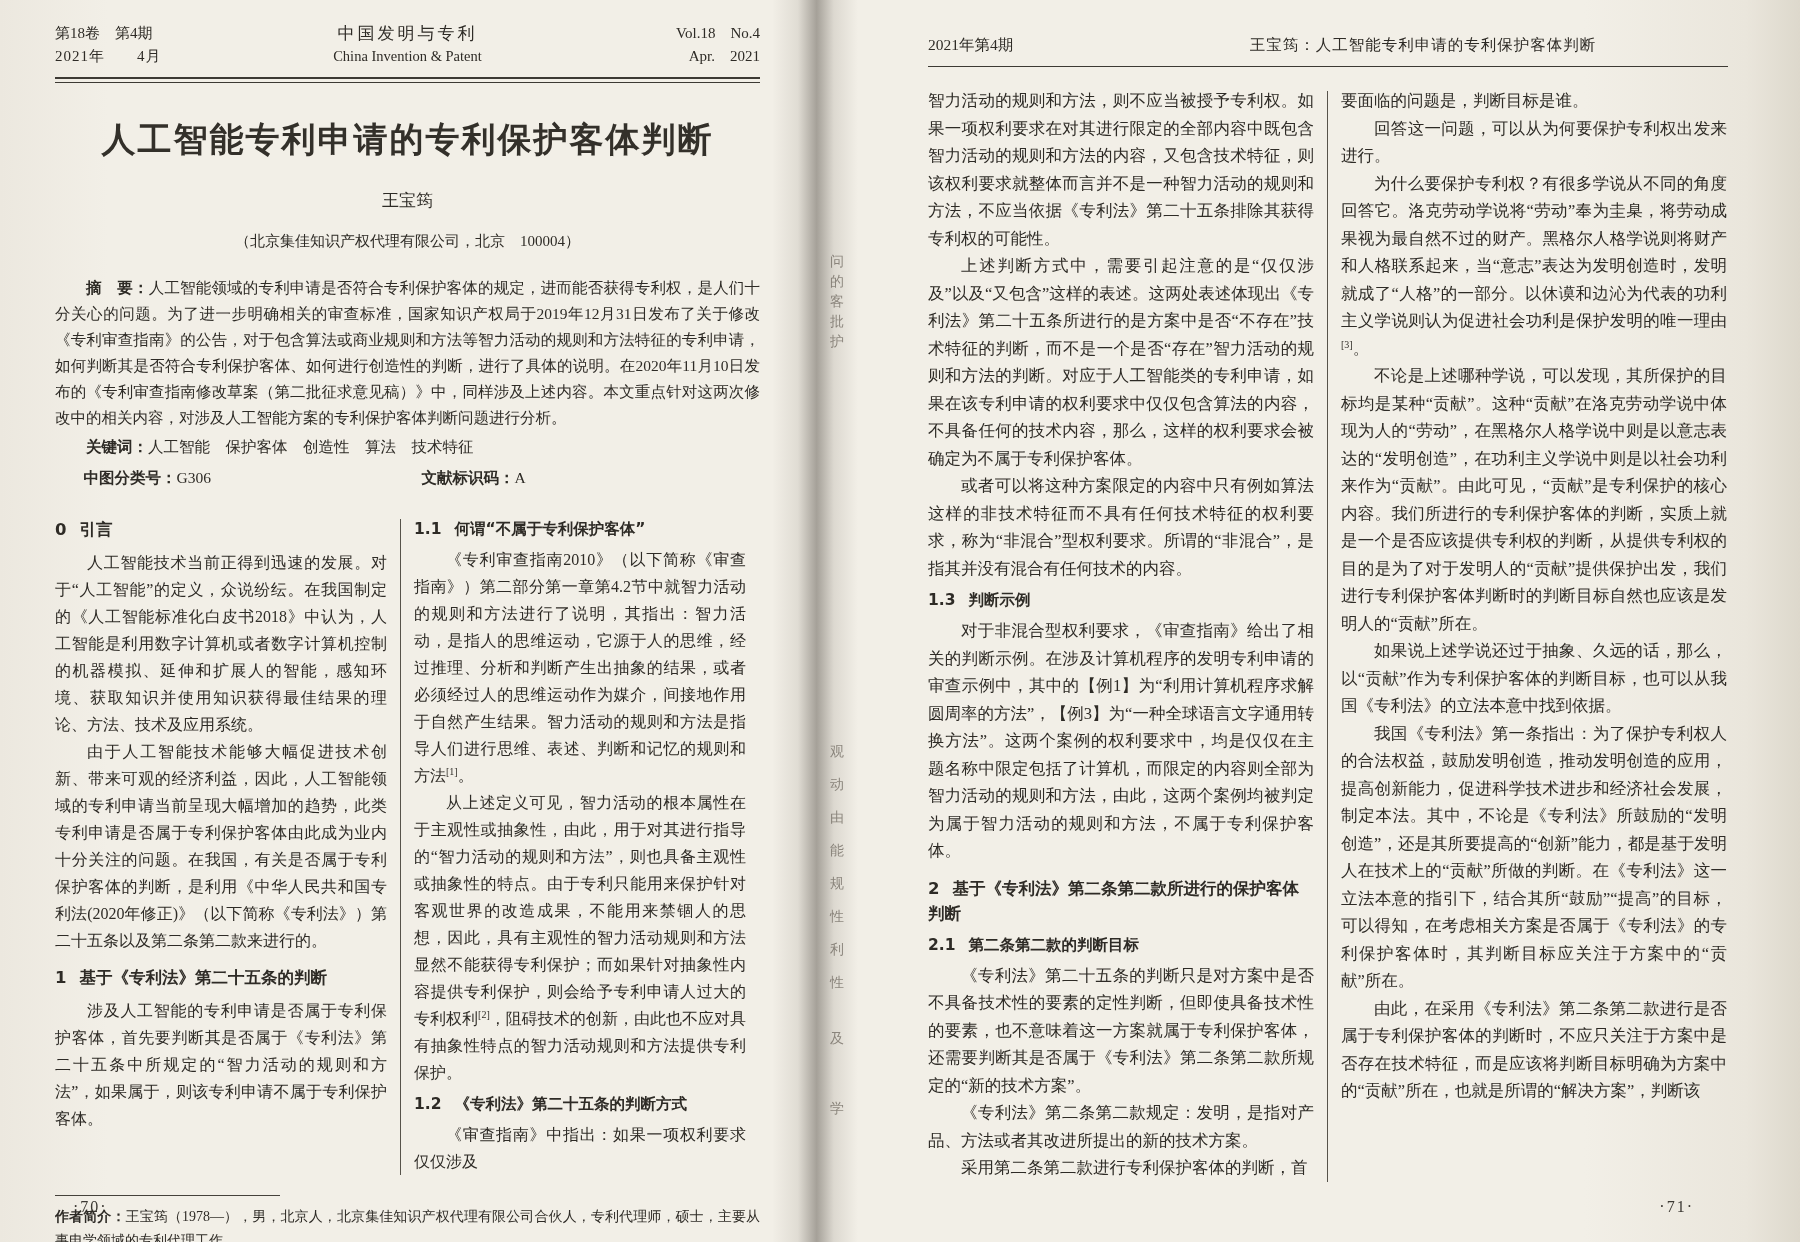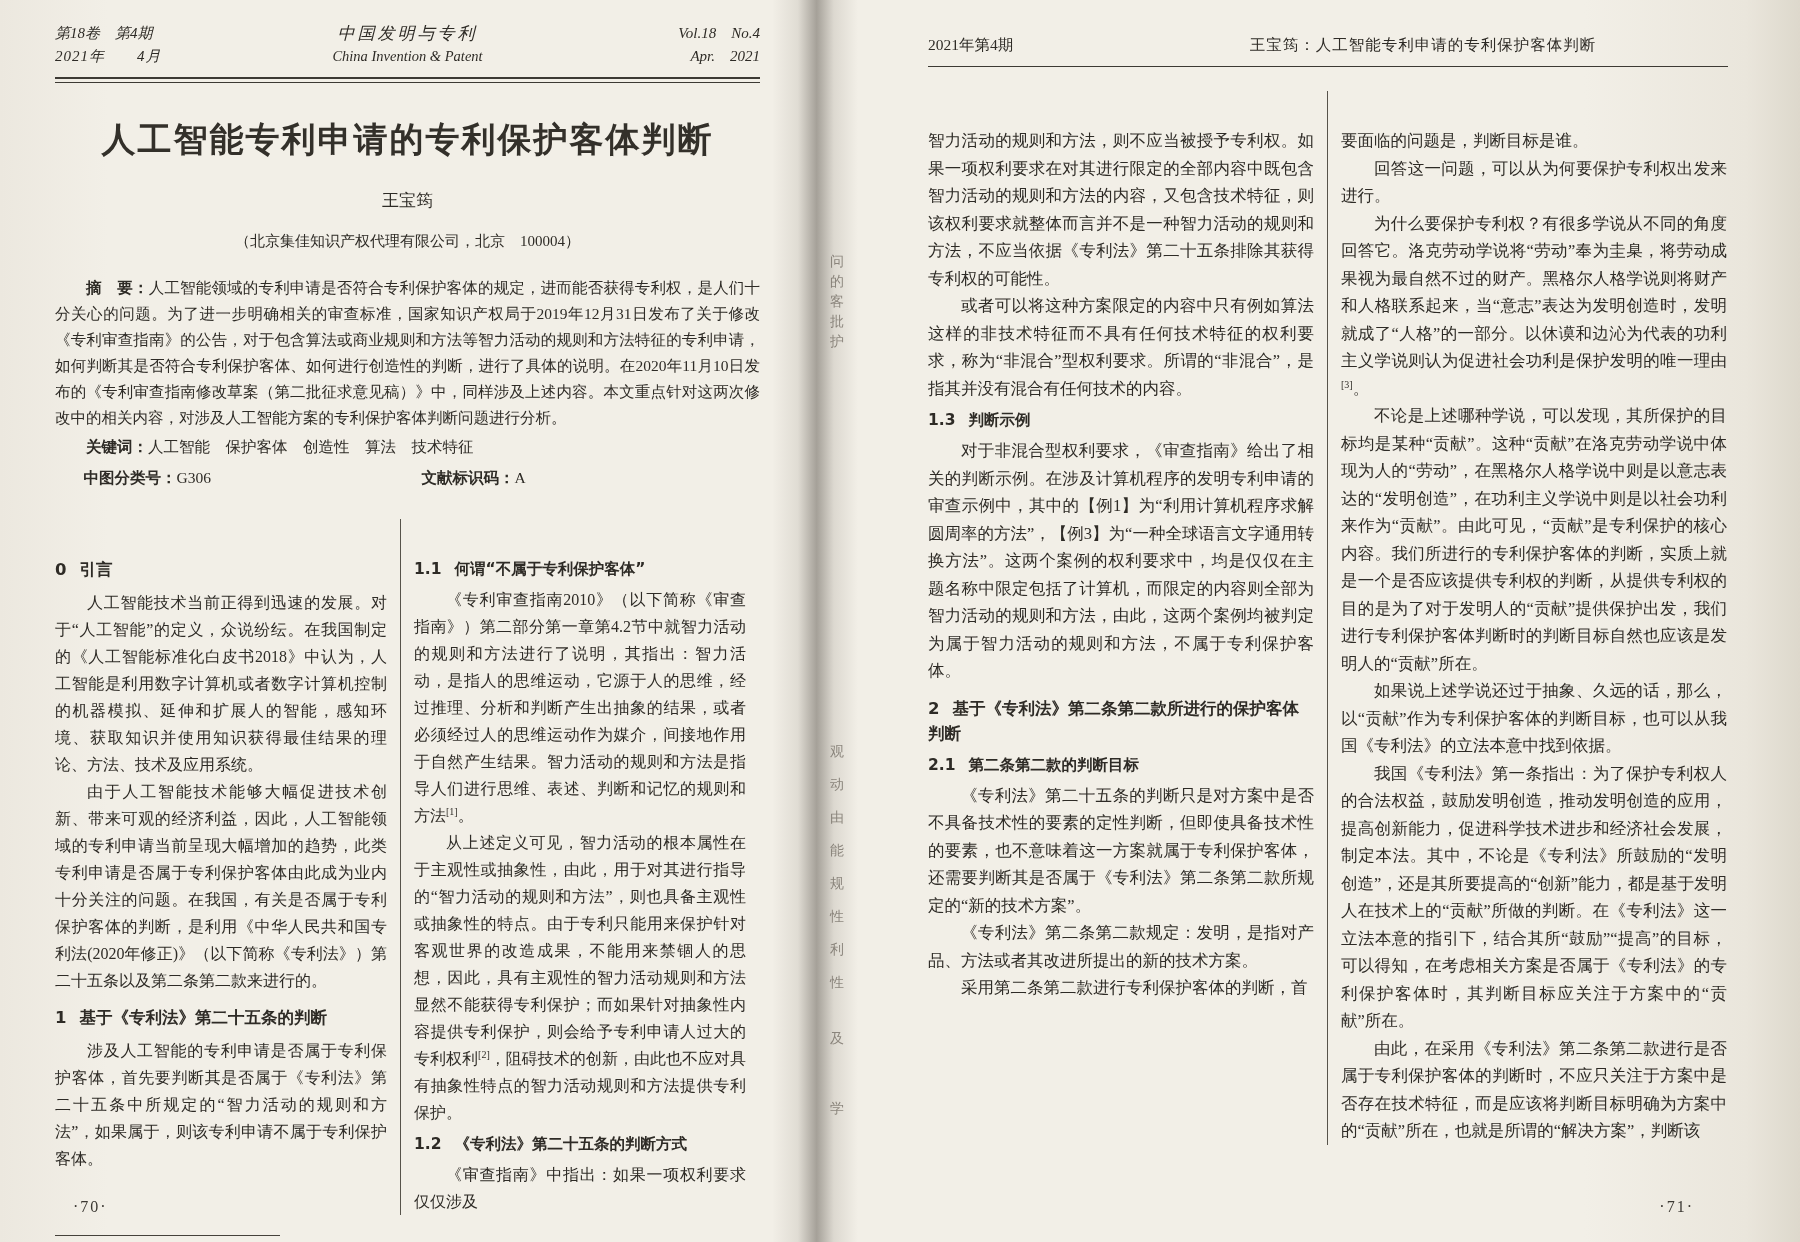--- a/index.html
+++ b/index.html
@@ -18,42 +18,42 @@
     background:linear-gradient(90deg,rgba(64,54,42,0) 0%,rgba(64,54,42,0.10) 30%,rgba(40,33,25,0.38) 52%,rgba(64,54,42,0.12) 72%,rgba(64,54,42,0) 100%);
   }
   .ghost-col { position:absolute; left:830px; top:0; width:20px; height:100%; z-index:3; }
   .ghost-col span { position:absolute; left:0; font-size:14px; color:rgba(70,62,52,0.55); }
 
   .page { position:absolute; top:0; height:1242px; overflow:hidden; }
   .page-left  { left:55px;  width:705px; padding-top:22px; }
   .page-right { left:928px; width:800px; padding-top:34px; }
 
   
-  .jhead { display:flex; align-items:flex-end; font-size:15px; line-height:23px;font-style:italic; }
+  .jhead { display:flex; align-items:flex-end; font-size:15px; line-height:23px; }
   .jh-left  { width:170px; }
   .jh-left .l2 { letter-spacing:1px; }
   .jh-center{ flex:1; text-align:center; }
   .jh-center .jt-cn { font-size:17px; letter-spacing:3px; }
   .jh-center .jt-en { font-size:14.5px; }
   .jh-right { width:170px; text-align:right; }
   .double-rule { margin-top:9px; height:6px; border-top:2.5px solid #3d3a34; border-bottom:1.5px solid #3d3a34; }
 
   
   .title  { margin-top:34px; text-align:center; font-size:34px; font-weight:700; letter-spacing:2px; color:#33302a; }
   .author { margin-top:26px; text-align:center; font-size:17px; }
   .affil  { margin-top:20px; text-align:center; font-size:15px; }
   .abstract { margin-top:24px; font-size:15.5px; line-height:26px; text-align:justify; text-indent:2em; }
   .abstract b, .kw b, .clc b, .footnote b { font-weight:700; }
   .kw  { margin-top:3px; font-size:15.5px; line-height:26px; text-indent:2em; }
   .clc { margin-top:5px; display:flex; font-size:15.5px; line-height:26px; padding-left:28px;justify-content:center; }
   .clc .clc-item { width:338px; }
 
   
   .cols { display:flex; gap:13px; margin-top:24px; align-items:stretch; }
-  .cols .col { text-align:justify;margin-top:40px; }
+  .cols .col { text-align:justify; }
   .cols-left  .col { width:332px; font-size:16px;   line-height:27px; }
   .cols-right .col { width:386px; font-size:16.5px; line-height:27.5px; }
   .divider { flex:0 0 1px; background:#57534b; margin-top:4px; }
   .bp { text-indent:2em; }
   .bp.cont { text-indent:0; }
   .bh { font-family:"DejaVu Sans","Liberation Sans",sans-serif; font-weight:700; text-align:left; }
   .bh.h1 { font-size:16.5px; margin:11px 0 7px; line-height:25px; }
   .bh.h2 { font-size:15.5px; margin:6px 0 4px;  line-height:25px; }
   .col > .bh:first-child { margin-top:2px; }
   .hnum { margin-right:13px; }
@@ -158,20 +158,21 @@
 
     <header class="rhead">
       <div class="issue">2021年第4期</div>
       <div class="running">王宝筠：人工智能专利申请的专利保护客体判断</div>
     </header>
     <div class="single-rule"></div>
 
     <div class="cols cols-right">
       <div class="col">
           <p class="bp cont">智力活动的规则和方法，则不应当被授予专利权。如果一项权利要求在对其进行限定的全部内容中既包含智力活动的规则和方法的内容，又包含技术特征，则该权利要求就整体而言并不是一种智力活动的规则和方法，不应当依据《专利法》第二十五条排除其获得专利权的可能性。</p>
+          <p class="bp">上述判断方式中，需要引起注意的是“仅仅涉及”以及“又包含”这样的表述。这两处表述体现出《专利法》第二十五条所进行的是方案中是否“不存在”技术特征的判断，而不是一个是否“存在”智力活动的规则和方法的判断。对应于人工智能类的专利申请，如果在该专利申请的权利要求中仅仅包含算法的内容，不具备任何的技术内容，那么，这样的权利要求会被确定为不属于专利保护客体。</p>
           <p class="bp">或者可以将这种方案限定的内容中只有例如算法这样的非技术特征而不具有任何技术特征的权利要求，称为“非混合”型权利要求。所谓的“非混合”，是指其并没有混合有任何技术的内容。</p>
           <div class="bh h2"><span class="hnum">1.3</span><span>判断示例</span></div>
           <p class="bp">对于非混合型权利要求，《审查指南》给出了相关的判断示例。在涉及计算机程序的发明专利申请的审查示例中，其中的【例1】为“利用计算机程序求解圆周率的方法”，【例3】为“一种全球语言文字通用转换方法”。这两个案例的权利要求中，均是仅仅在主题名称中限定包括了计算机，而限定的内容则全部为智力活动的规则和方法，由此，这两个案例均被判定为属于智力活动的规则和方法，不属于专利保护客体。</p>
           <div class="bh h1"><span class="hnum">2</span><span>基于《专利法》第二条第二款所进行的保护客体判断</span></div>
           <div class="bh h2"><span class="hnum">2.1</span><span>第二条第二款的判断目标</span></div>
           <p class="bp">《专利法》第二十五条的判断只是对方案中是否不具备技术性的要素的定性判断，但即使具备技术性的要素，也不意味着这一方案就属于专利保护客体，还需要判断其是否属于《专利法》第二条第二款所规定的“新的技术方案”。</p>
           <p class="bp">《专利法》第二条第二款规定：发明，是指对产品、方法或者其改进所提出的新的技术方案。</p>
           <p class="bp">采用第二条第二款进行专利保护客体的判断，首</p>
         </div>
       <div class="divider"></div>

